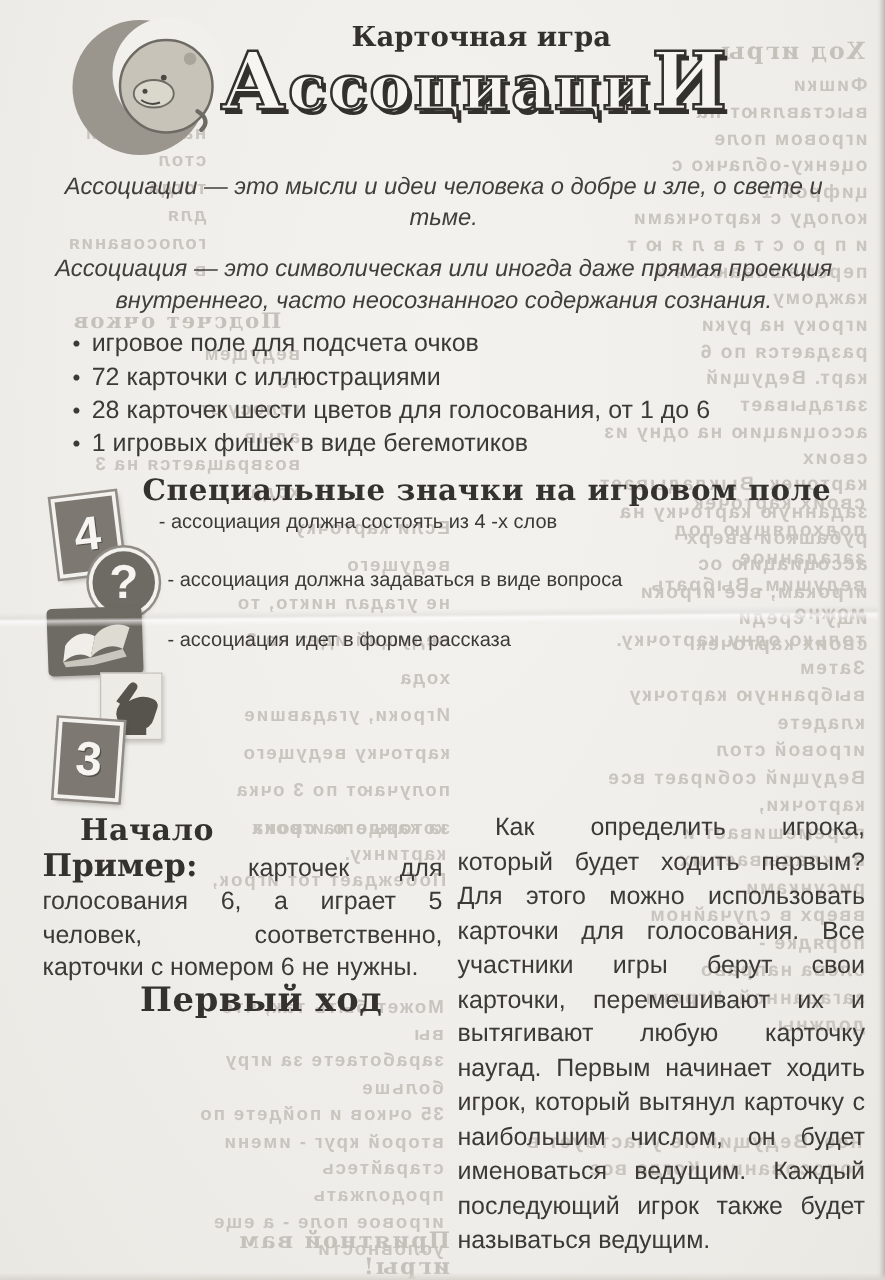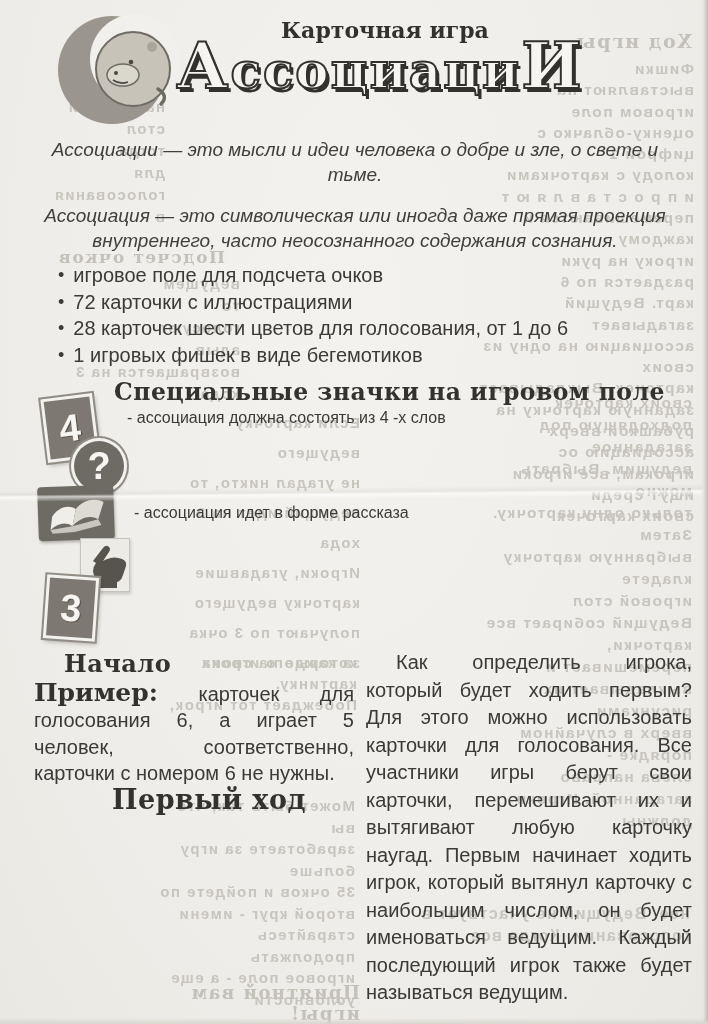--- a/index.html
+++ b/index.html
@@ -171,20 +171,21 @@
   <div class="abs orn spec-head">Специальные значки на игровом поле</div>
 
   <div class="abs card" style="top:396px;left:44px;transform:rotate(-7deg);">
     <span>4</span>
   </div>
   <div class="abs cap" style="top:409px;left:127px;width:540px;">- ассоциация должна состоять из 4 -х слов</div>
 
   <div class="abs qicon" style="top:441px;left:74px;">
     <span>?</span>
   </div>
+  <div class="abs cap" style="top:456px;left:134px;width:545px;">- ассоциация должна задаваться в виде вопроса</div>
 
   <div class="abs bicon" style="top:486px;left:38px;transform:rotate(-2deg);">
     <svg width="76" height="54" viewBox="0 0 76 54">
       <path d="M14 30 C20 21 30 18 38 23 L34 40 C27 35 19 37 12 43 Z" fill="#efeee9"></path>
       <path d="M38 23 C45 14 58 12 66 17 L60 34 C52 29 42 32 34 40 Z" fill="#dedbd3"></path>
       <path d="M12 43 L34 40 L60 34 L63 40 L36 46 L14 47 Z" fill="#c9c6bd"></path>
     </svg>
   </div>
   <div class="abs cap" style="top:504px;left:134px;width:520px;">- ассоциация идет в форме рассказа</div>
 

